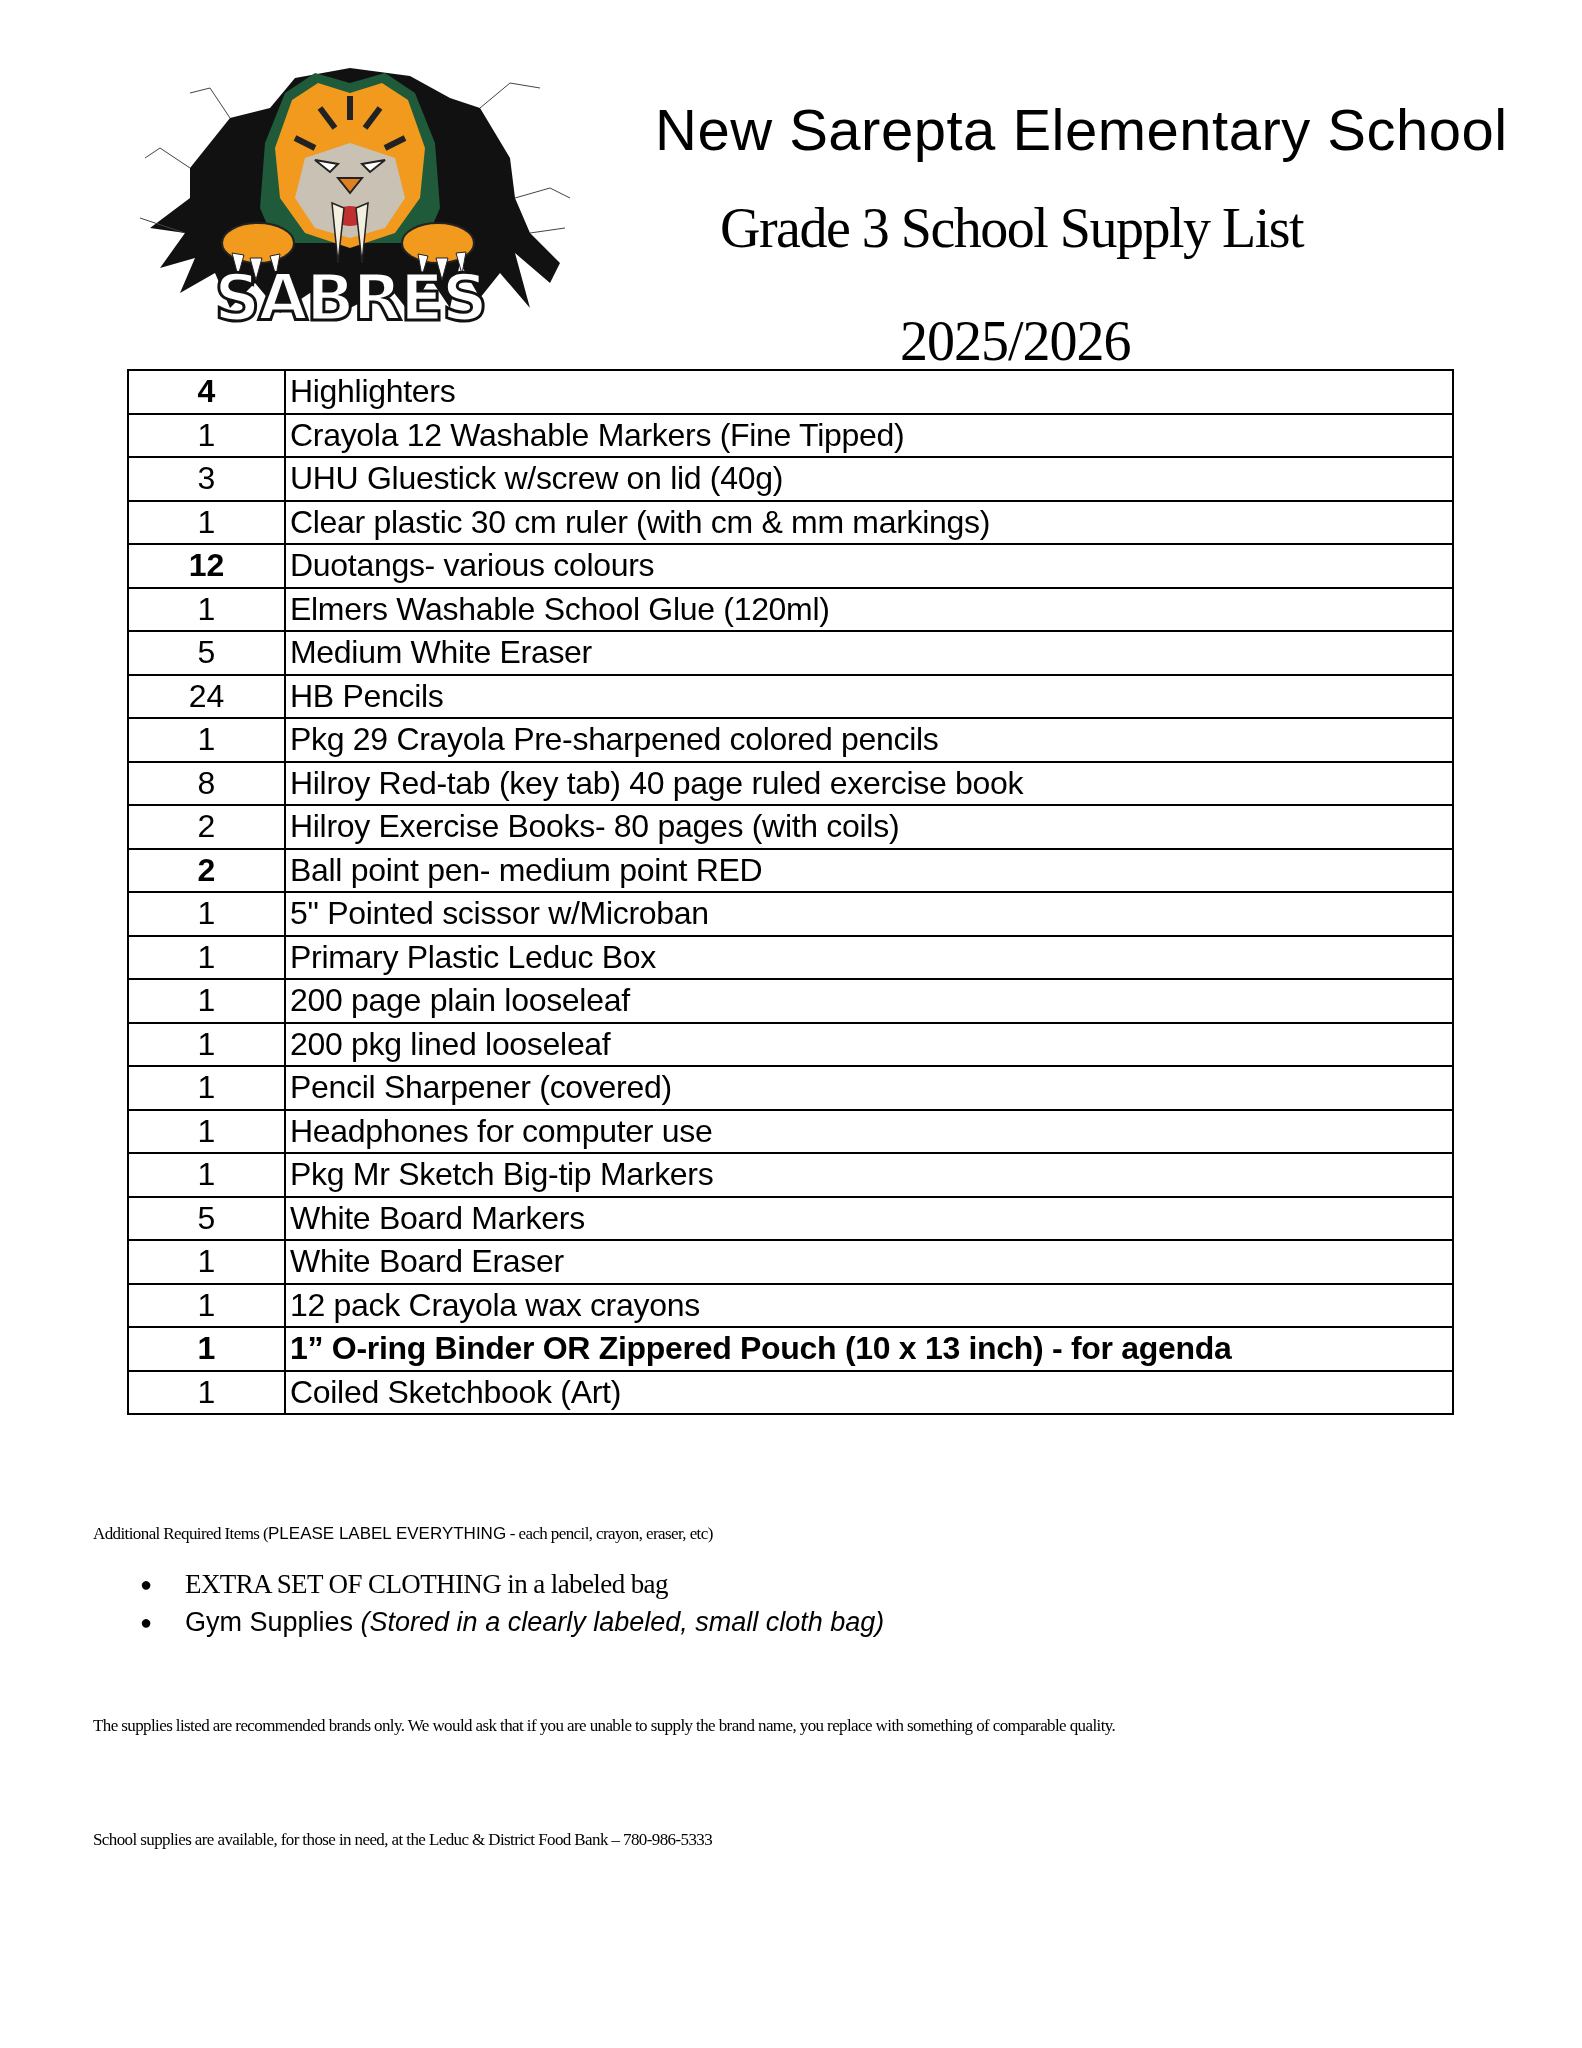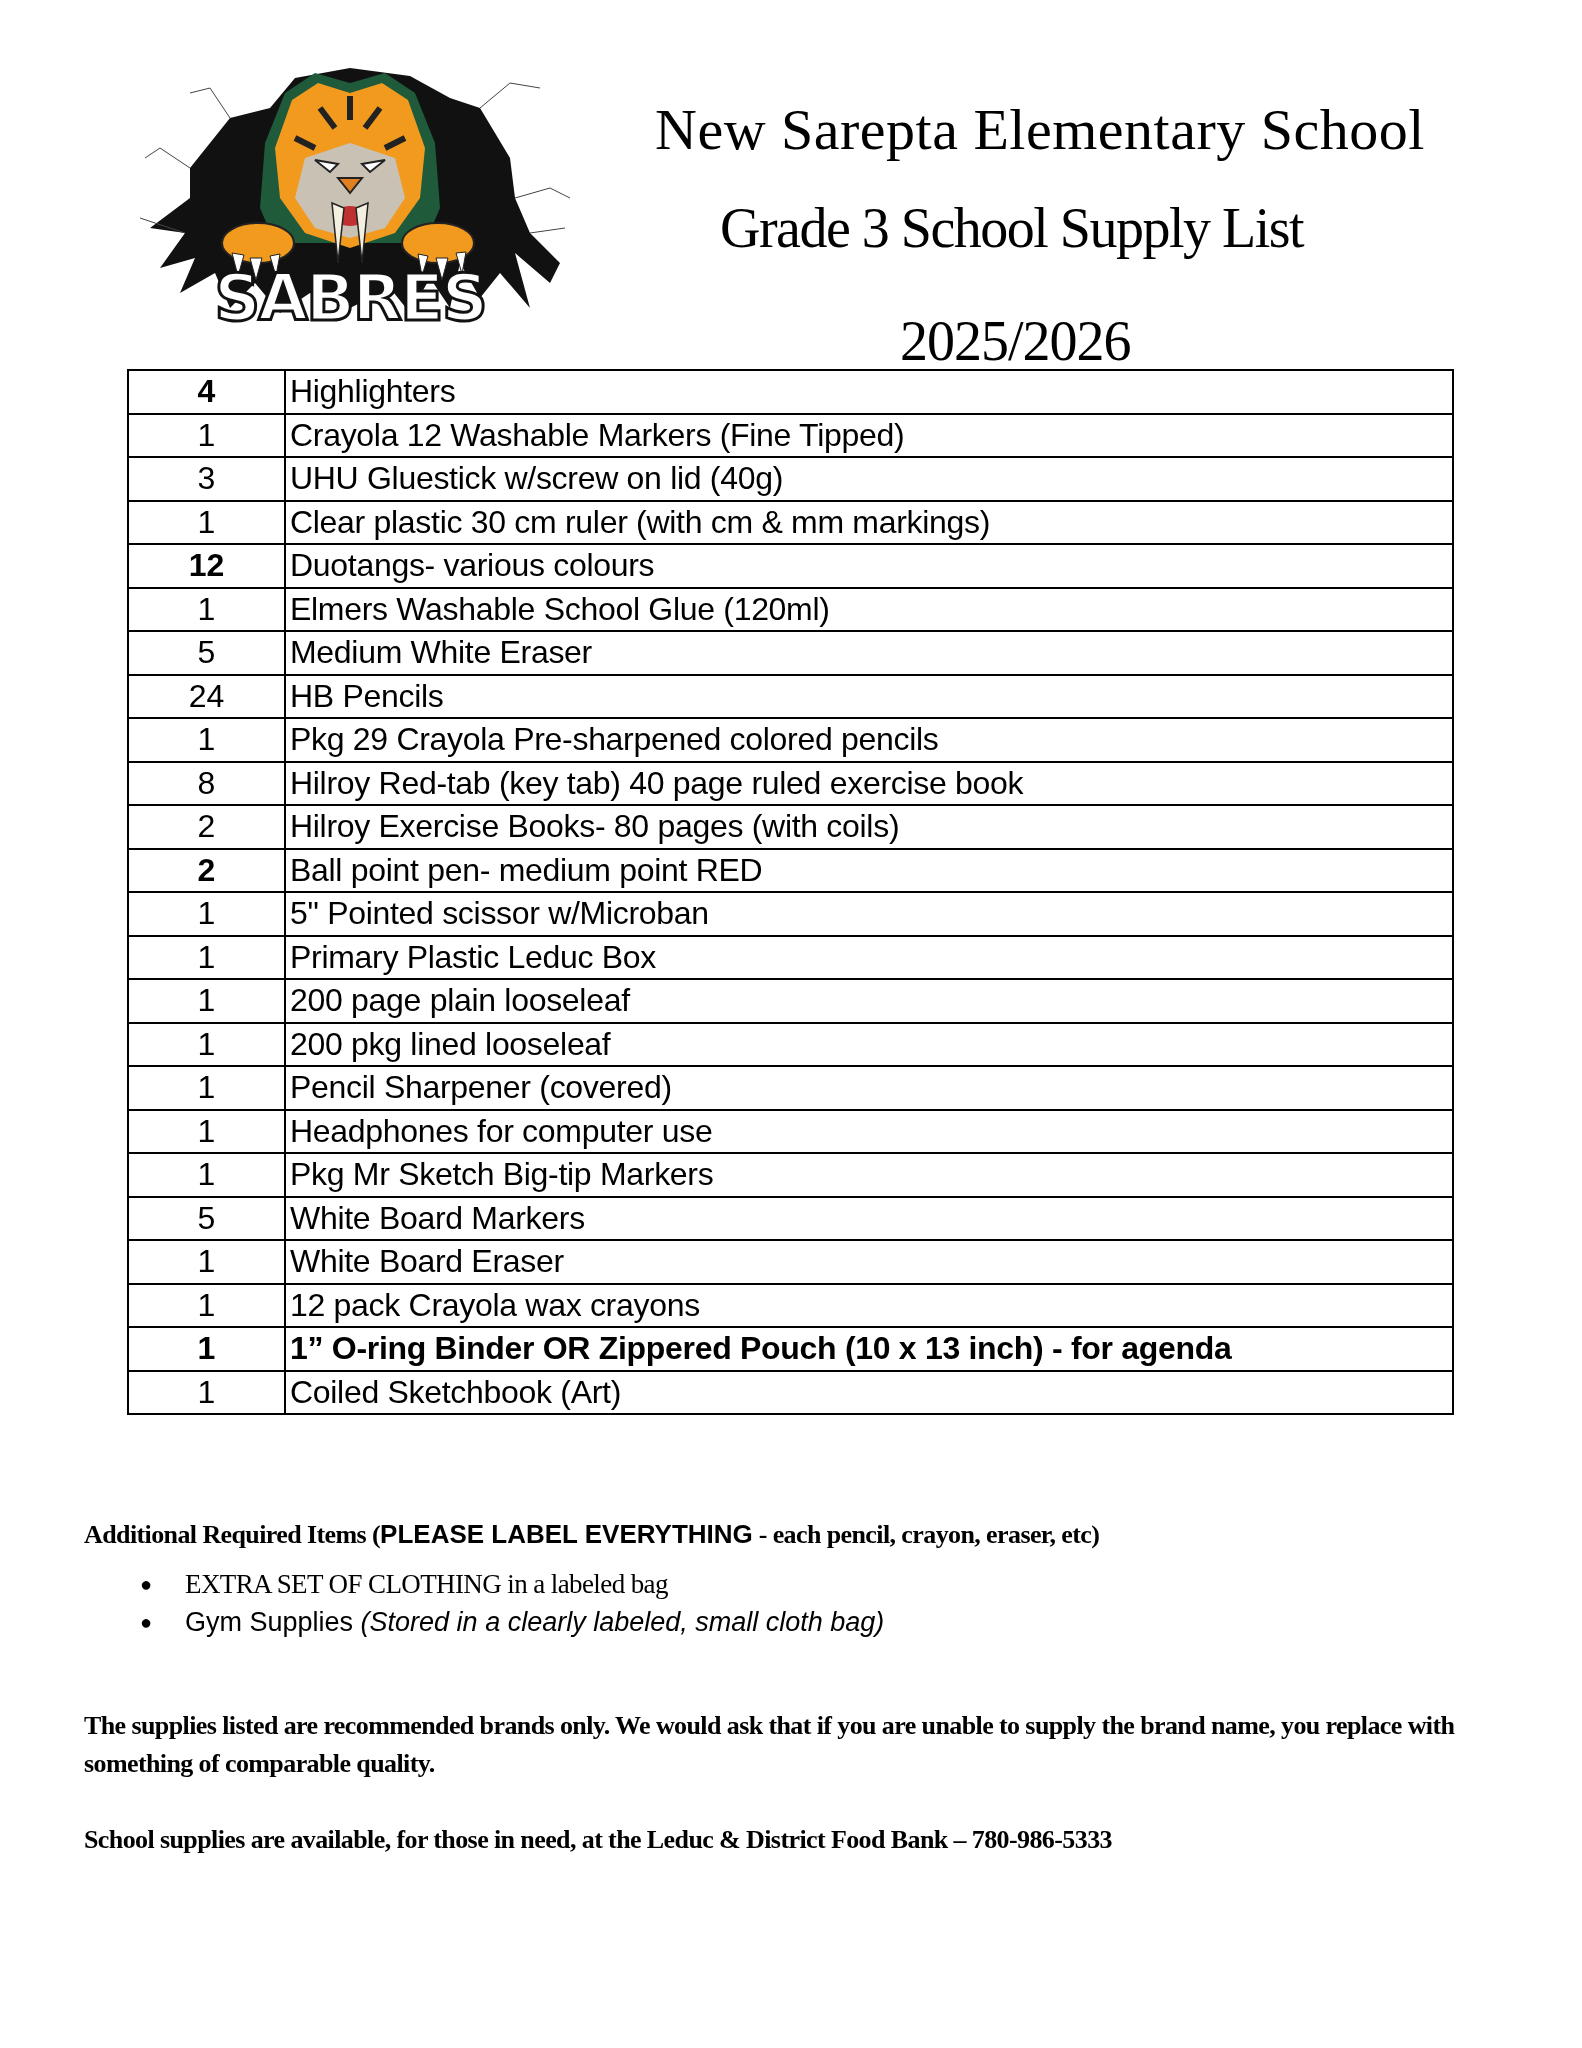--- a/index.html
+++ b/index.html
@@ -1,20 +1,20 @@
 <!DOCTYPE html>
 <html><head>
 <meta charset="utf-8">
 <style>
   html, body { margin: 0; padding: 0; background: #ffffff; }
   body { width: 1582px; height: 2048px; position: relative; overflow: hidden; color: #000; }
   .logo { position: absolute; left: 120px; top: 48px; width: 460px; height: 300px; text-align: right; }
   .title-school {
     position: absolute; left: 655px; top: 95px; width: 880px;
-    font-family: Liberation Serif, serif; font-size: 58px; line-height: 70px; white-space: nowrap;
+    font-family: Liberation Sans, sans-serif; font-size: 58px; line-height: 70px; white-space: nowrap;
     letter-spacing: 0.5px;
   }
   .title-grade {
     position: absolute; left: 720px; top: 195px; width: 700px;
     font-family: "Liberation Serif", serif; font-size: 56px; line-height: 66px; white-space: nowrap;
     letter-spacing: -1.5px;
   }
   .title-year {
     position: absolute; left: 900px; top: 272px; width: 400px;
     font-family: "Liberation Serif", serif; font-size: 56px; line-height: 66px; white-space: nowrap;
@@ -26,21 +26,21 @@
     border-collapse: collapse; border: 2px solid #000;
     font-family: "Liberation Sans", sans-serif; font-size: 32px;
   }
   table.supply td {
     border: 2px solid #000; height: 41.5px; padding: 0; line-height: 41px;
     white-space: nowrap; overflow: hidden;
   }
   table.supply td.qty { width: 155px; text-align: center; }
   table.supply td.item { padding-left: 4px; letter-spacing: -0.3px; }
   table.supply tr.bold td { font-weight: bold; }
-  .footer { position: absolute; left: 84px; font-family: "Liberation Serif", serif; font-size: 26px; line-height: 34px; white-space: nowrap; letter-spacing: -0.6px; font-weight: bold; }
+  .footer { position: absolute; left: 93px; font-family: "Liberation Serif", serif; font-size: 17px; line-height: 34px; white-space: nowrap; letter-spacing: -0.6px; }
   .sans { font-family: "Liberation Sans", sans-serif; letter-spacing: 0; }
   .addl { top: 1517px; }
   .bullets { position: absolute; left: 140px; top: 1554px; font-family: "Liberation Serif", serif; font-size: 27px; line-height: 38px; letter-spacing: -0.6px; margin-top: 11px; }
   .bullets .b { position: relative; padding-left: 45px; white-space: nowrap; }
   .bullets .b::before { content: "\25CF"; position: absolute; left: 0; top: 0; font-size: 20px; }
   .bullets .sub { position: relative; padding-left: 138px; white-space: nowrap; }
   .bullets .sub::before { content: "o"; position: absolute; left: 87px; top: -2px; font-family: "Liberation Sans", sans-serif; font-size: 22px; }
   .italic-sans { font-family: "Liberation Sans", sans-serif; font-style: italic; letter-spacing: 0; }
   .gym-sans { font-family: "Liberation Sans", sans-serif; letter-spacing: 0; }
   .para1 { top: 1707px; width: 1380px; white-space: normal; line-height: 38px; }

